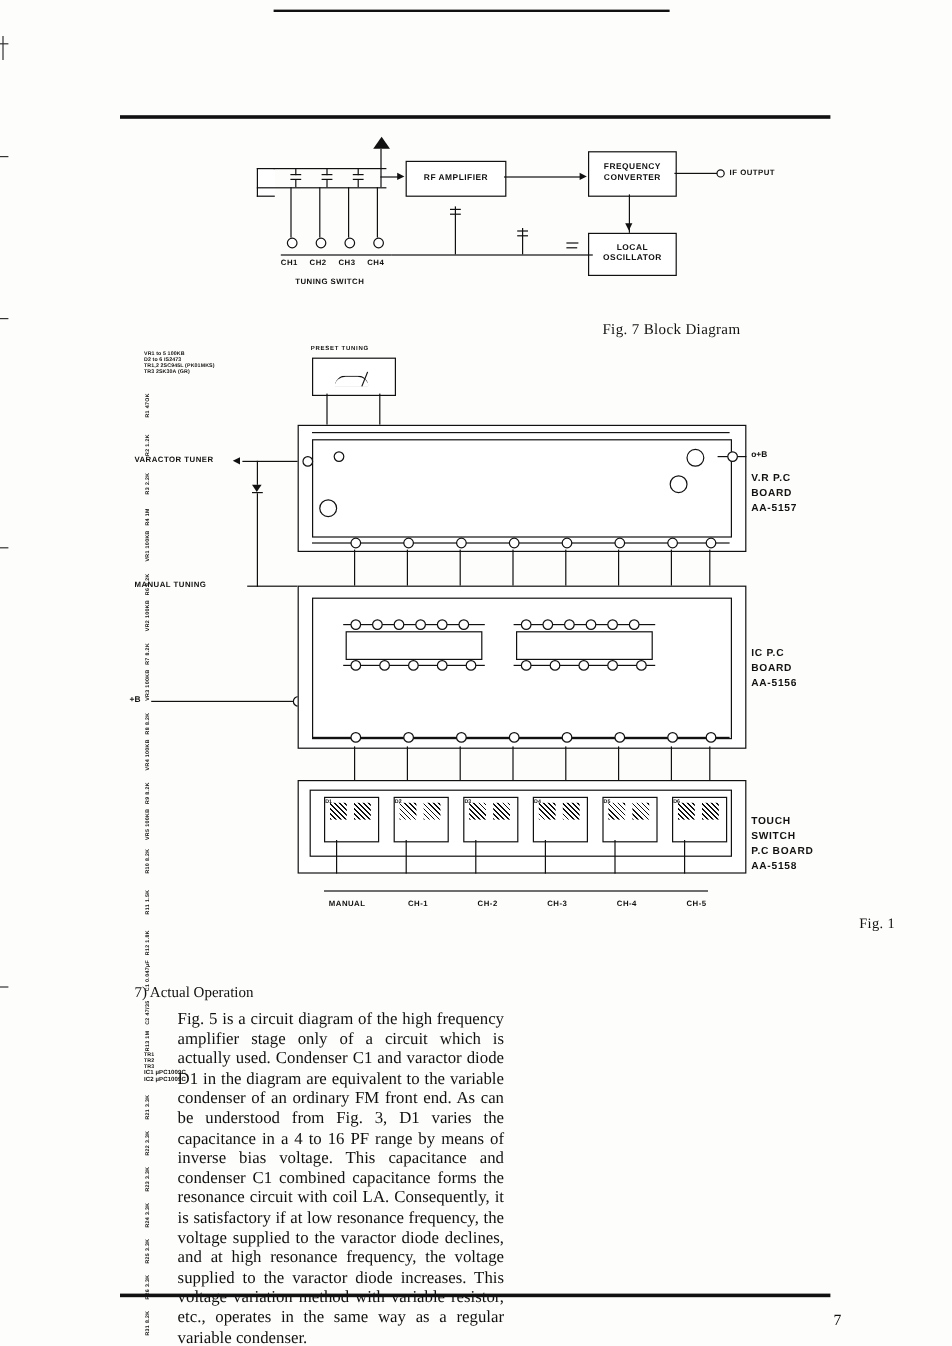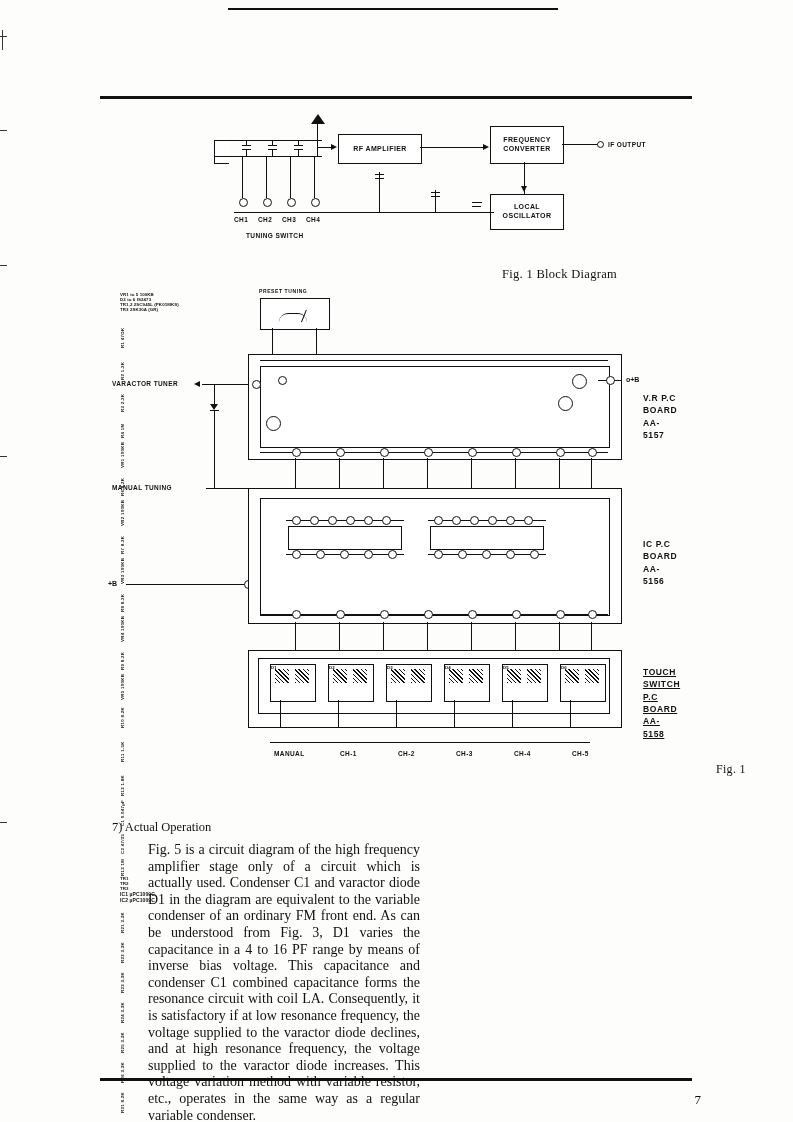--- a/index.html
+++ b/index.html
@@ -34,21 +34,21 @@
   .lbl{position:absolute;font-family:"Liberation Sans",sans-serif;font-size:6.5px;font-weight:bold;letter-spacing:.4px;}
   .antenna{position:absolute;width:0;height:0;border-left:7px solid transparent;border-right:7px solid transparent;border-bottom:10px solid #111;}
   .sw{position:absolute;width:7px;height:7px;border:1.3px solid #111;border-radius:50%;background:#fff;}
   .capsym{position:absolute;width:9px;height:1.4px;background:#111;}
 
   
   .f7{position:absolute;left:120px;top:292px;width:560px;height:470px;}
   .blk{position:absolute;border:1.5px solid #111;background:#fff;}
   .blk2{position:absolute;border:1.2px solid #111;background:#fff;}
   .txt{position:absolute;font-family:"Liberation Sans",sans-serif;font-weight:bold;}
-  .bname{font-size:8.5px;letter-spacing:.6px;line-height:1.45;margin-left:17px;}
+  .bname{font-size:8.5px;letter-spacing:.6px;line-height:1.45;}
   .tiny{font-family:"Liberation Sans",sans-serif;font-size:4.4px;font-weight:bold;letter-spacing:.1px;}
   .tinyv{font-family:"Liberation Sans",sans-serif;font-size:4.4px;font-weight:bold;writing-mode:vertical-rl;transform:rotate(180deg);white-space:nowrap;letter-spacing:.3px;}
   .node{position:absolute;width:7px;height:7px;border:1.1px solid #111;border-radius:50%;background:#fff;font-family:"Liberation Sans",sans-serif;font-size:4.6px;line-height:6.5px;text-align:center;color:#111;}
   .tr{position:absolute;width:13px;height:13px;border:1.2px solid #111;border-radius:50%;background:#fff;}
   .meter{position:absolute;border:1.6px solid #111;background:#fff;}
   .needle{position:absolute;background:#111;width:1.2px;height:13px;transform:rotate(22deg);transform-origin:bottom center;}
   .scale{position:absolute;height:8px;width:28px;border-top:1.2px solid #111;border-radius:14px 14px 0 0;}
   .icbox{position:absolute;border:1.3px solid #111;background:#fff;}
   .tsw{position:absolute;border:1.1px solid #111;background:#fff;}
   .hatch{position:absolute;background:
@@ -151,21 +151,21 @@
     <div class="ln v" style="left:227px;top:78px;height:22px;"></div>
     <div class="ln v" style="left:285px;top:100px;height:0;"></div>
     <div class="capsym" style="left:167px;top:62px;"></div>
     <div class="capsym" style="left:167px;top:66px;"></div>
     <div class="capsym" style="left:223px;top:80px;"></div>
     <div class="capsym" style="left:223px;top:84px;"></div>
     <div class="capsym" style="left:264px;top:94px;"></div>
     <div class="ln h" style="left:264px;top:90px;width:10px;"></div>
   </div>
 
-  <div class="cap" id="cap6">Fig. 1    Block  Diagram</div>
+  <div class="cap" id="cap6">Fig. 7    Block  Diagram</div>
 
   <div class="f7">
 
     <div class="meter" style="left:140px;top:6px;width:68px;height:30px;">
       <div class="scale" style="left:18px;top:14px;"></div>
       <div class="needle" style="left:40px;top:10px;"></div>
     </div>
     <div class="txt" style="left:139px;top:-4px;font-size:5px;letter-spacing:.6px;">PRESET TUNING</div>
     <div class="ln v" style="left:152px;top:36px;height:26px;"></div>
     <div class="ln v" style="left:196px;top:36px;height:26px;"></div>
@@ -300,21 +300,21 @@
     <div class="node" style="left:172px;top:318px;"></div>
     <div class="node" style="left:216px;top:318px;"></div>
     <div class="node" style="left:260px;top:318px;"></div>
     <div class="node" style="left:304px;top:318px;"></div>
     <div class="node" style="left:348px;top:318px;"></div>
     <div class="node" style="left:392px;top:318px;"></div>
     <div class="node" style="left:436px;top:318px;"></div>
     <div class="node" style="left:468px;top:318px;"></div>
 
     <div class="blk" style="left:128px;top:358px;width:372px;height:76px;"></div>
-    <div class="txt bname" style="left:506px;top:374px;white-space:pre-line;text-decoration:underline;">TOUCH SWITCH
+    <div class="txt bname" style="left:506px;top:386px;white-space:pre-line;">TOUCH SWITCH
 P.C BOARD AA-5158</div>
     <div class="blk2" style="left:138px;top:366px;width:350px;height:54px;"></div>
 
     <div class="tsw" style="left:150px;top:372px;width:44px;height:36px;">
       <div class="hatch" style="left:4px;top:4px;width:14px;height:14px;"></div>
       <div class="hatch" style="left:24px;top:4px;width:14px;height:14px;"></div>
       <div class="tiny" style="left:14px;top:24px;">D1</div>
     </div>
     <div class="tsw" style="left:208px;top:372px;width:44px;height:36px;">
       <div class="hatch" style="left:4px;top:4px;width:14px;height:14px;"></div>

